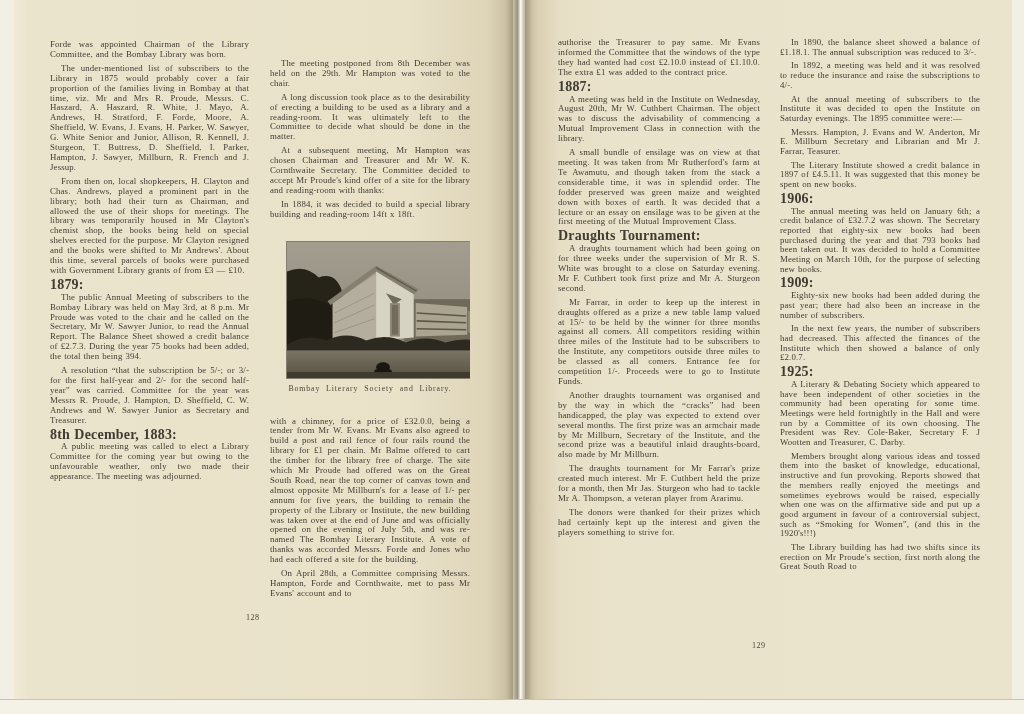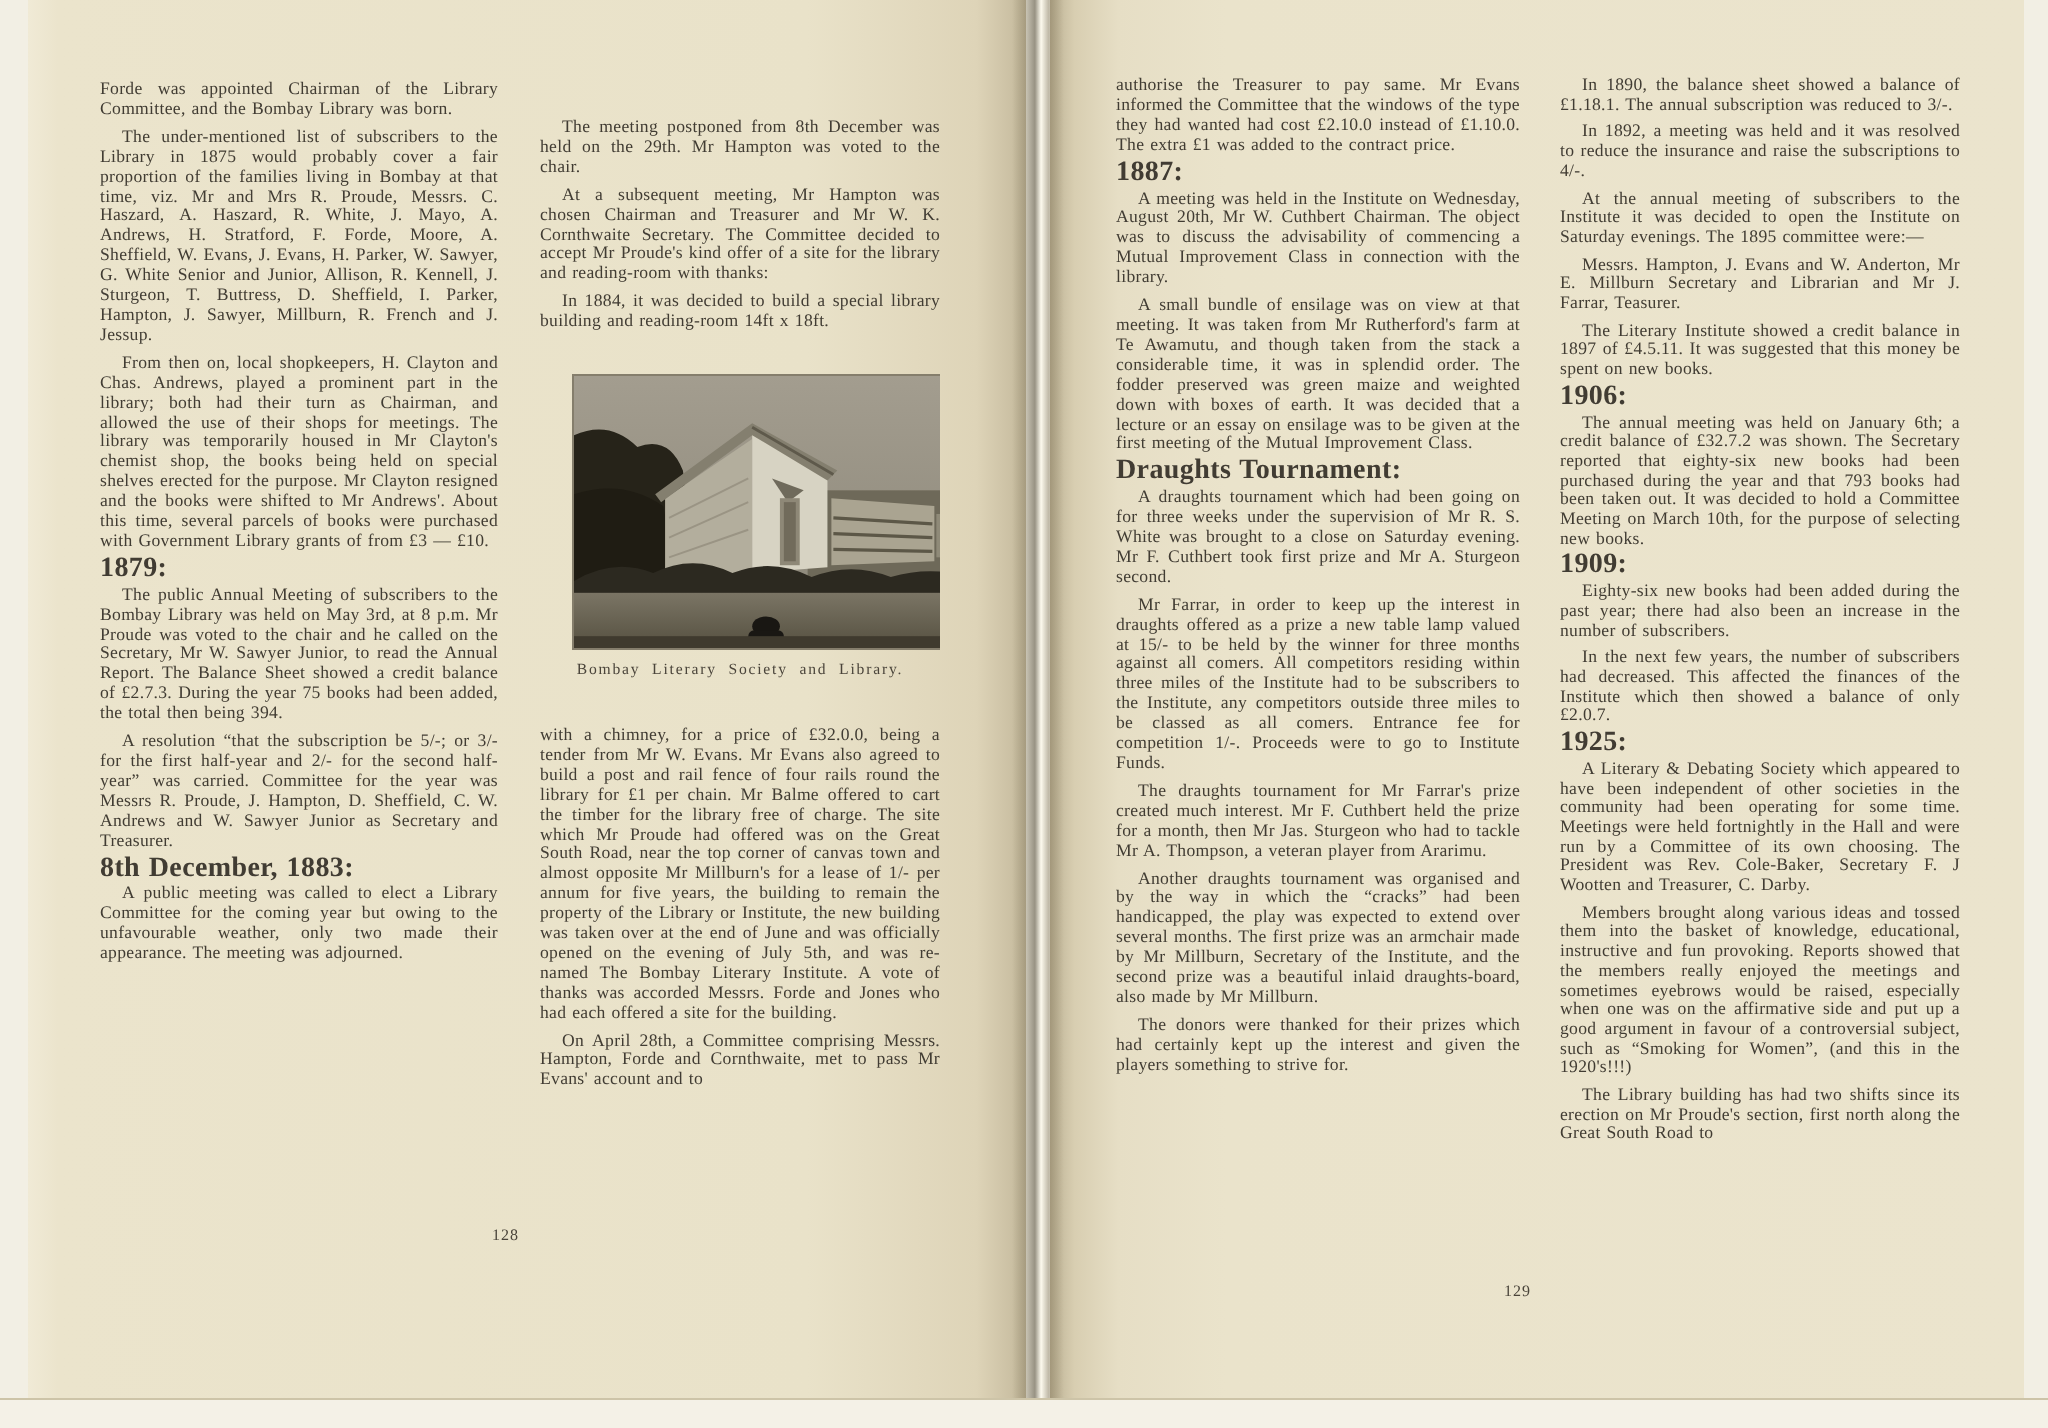--- a/index.html
+++ b/index.html
@@ -57,20 +57,21 @@
     <p class="p">From then on, local shopkeepers, H. Clayton and Chas. Andrews, played a prominent part in the library; both had their turn as Chairman, and allowed the use of their shops for meetings. The library was temporarily housed in Mr Clayton's chemist shop, the books being held on special shelves erected for the purpose. Mr Clayton resigned and the books were shifted to Mr Andrews'. About this time, several parcels of books were purchased with Government Library grants of from £3 — £10.</p>
     <p class="h">1879:</p>
     <p class="p">The public Annual Meeting of subscribers to the Bombay Library was held on May 3rd, at 8 p.m. Mr Proude was voted to the chair and he called on the Secretary, Mr W. Sawyer Junior, to read the Annual Report. The Balance Sheet showed a credit balance of £2.7.3. During the year 75 books had been added, the total then being 394.</p>
     <p class="p">A resolution “that the subscription be 5/-; or 3/- for the first half-year and 2/- for the second half-year” was carried. Committee for the year was Messrs R. Proude, J. Hampton, D. Sheffield, C. W. Andrews and W. Sawyer Junior as Secretary and Treasurer.</p>
     <p class="h">8th December, 1883:</p>
     <p class="p">A public meeting was called to elect a Library Committee for the coming year but owing to the unfavourable weather, only two made their appearance. The meeting was adjourned.</p>
   </div>
 
   <div class="col col-2">
     <p class="p">The meeting postponed from 8th December was held on the 29th. Mr Hampton was voted to the chair.</p>
+    <p class="p">A long discussion took place as to the desirability of erecting a building to be used as a library and a reading-room. It was ultimately left to the Committee to decide what should be done in the matter.</p>
     <p class="p">At a subsequent meeting, Mr Hampton was chosen Chairman and Treasurer and Mr W. K. Cornthwaite Secretary. The Committee decided to accept Mr Proude's kind offer of a site for the library and reading-room with thanks:</p>
     <p class="p">In 1884, it was decided to build a special library building and reading-room 14ft x 18ft.</p>
 
     <figure class="figure" style="margin:5px 0 0;padding:16px;">
       <div class="photo-frame" title="white weatherboard library building among dark trees and hedges">
         <svg viewBox="0 0 200 138" preserveAspectRatio="none">
           <defs>
             <linearGradient id="sky" x1="0" y1="0" x2="0" y2="1">
               <stop offset="0" stop-color="#a39d8f"></stop>
                 <stop offset="1" stop-color="#8a8577"></stop>
@@ -126,22 +127,22 @@
   </div>
 
   <div class="col col-3">
     <p class="pc">authorise the Treasurer to pay same. Mr Evans informed the Committee that the windows of the type they had wanted had cost £2.10.0 instead of £1.10.0. The extra £1 was added to the contract price.</p>
     <p class="h">1887:</p>
     <p class="p">A meeting was held in the Institute on Wednesday, August 20th, Mr W. Cuthbert Chairman. The object was to discuss the advisability of commencing a Mutual Improvement Class in connection with the library.</p>
     <p class="p">A small bundle of ensilage was on view at that meeting. It was taken from Mr Rutherford's farm at Te Awamutu, and though taken from the stack a considerable time, it was in splendid order. The fodder preserved was green maize and weighted down with boxes of earth. It was decided that a lecture or an essay on ensilage was to be given at the first meeting of the Mutual Improvement Class.</p>
     <p class="h">Draughts Tournament:</p>
     <p class="p">A draughts tournament which had been going on for three weeks under the supervision of Mr R. S. White was brought to a close on Saturday evening. Mr F. Cuthbert took first prize and Mr A. Sturgeon second.</p>
     <p class="p">Mr Farrar, in order to keep up the interest in draughts offered as a prize a new table lamp valued at 15/- to be held by the winner for three months against all comers. All competitors residing within three miles of the Institute had to be subscribers to the Institute, any competitors outside three miles to be classed as all comers. Entrance fee for competition 1/-. Proceeds were to go to Institute Funds.</p>
+    <p class="p">Another draughts tournament was organised and by the way in which the “cracks” had been handicapped, the play was expected to extend over several months. The first prize was an armchair made by Mr Millburn, Secretary of the Institute, and the second prize was a beautiful inlaid draughts-board, also made by Mr Millburn.</p>
     <p class="p">The draughts tournament for Mr Farrar's prize created much interest. Mr F. Cuthbert held the prize for a month, then Mr Jas. Sturgeon who had to tackle Mr A. Thompson, a veteran player from Ararimu.</p>
-    <p class="p">Another draughts tournament was organised and by the way in which the “cracks” had been handicapped, the play was expected to extend over several months. The first prize was an armchair made by Mr Millburn, Secretary of the Institute, and the second prize was a beautiful inlaid draughts-board, also made by Mr Millburn.</p>
     <p class="p">The donors were thanked for their prizes which had certainly kept up the interest and given the players something to strive for.</p>
   </div>
 
   <div class="col col-4">
     <p class="p">In 1890, the balance sheet showed a balance of £1.18.1. The annual subscription was reduced to 3/-.</p>
     <p class="p">In 1892, a meeting was held and it was resolved to reduce the insurance and raise the subscriptions to 4/-.</p>
     <p class="p">At the annual meeting of subscribers to the Institute it was decided to open the Institute on Saturday evenings. The 1895 committee were:—</p>
     <p class="p">Messrs. Hampton, J. Evans and W. Anderton, Mr E. Millburn Secretary and Librarian and Mr J. Farrar, Teasurer.</p>
     <p class="p">The Literary Institute showed a credit balance in 1897 of £4.5.11. It was suggested that this money be spent on new books.</p>
     <p class="h">1906:</p>

